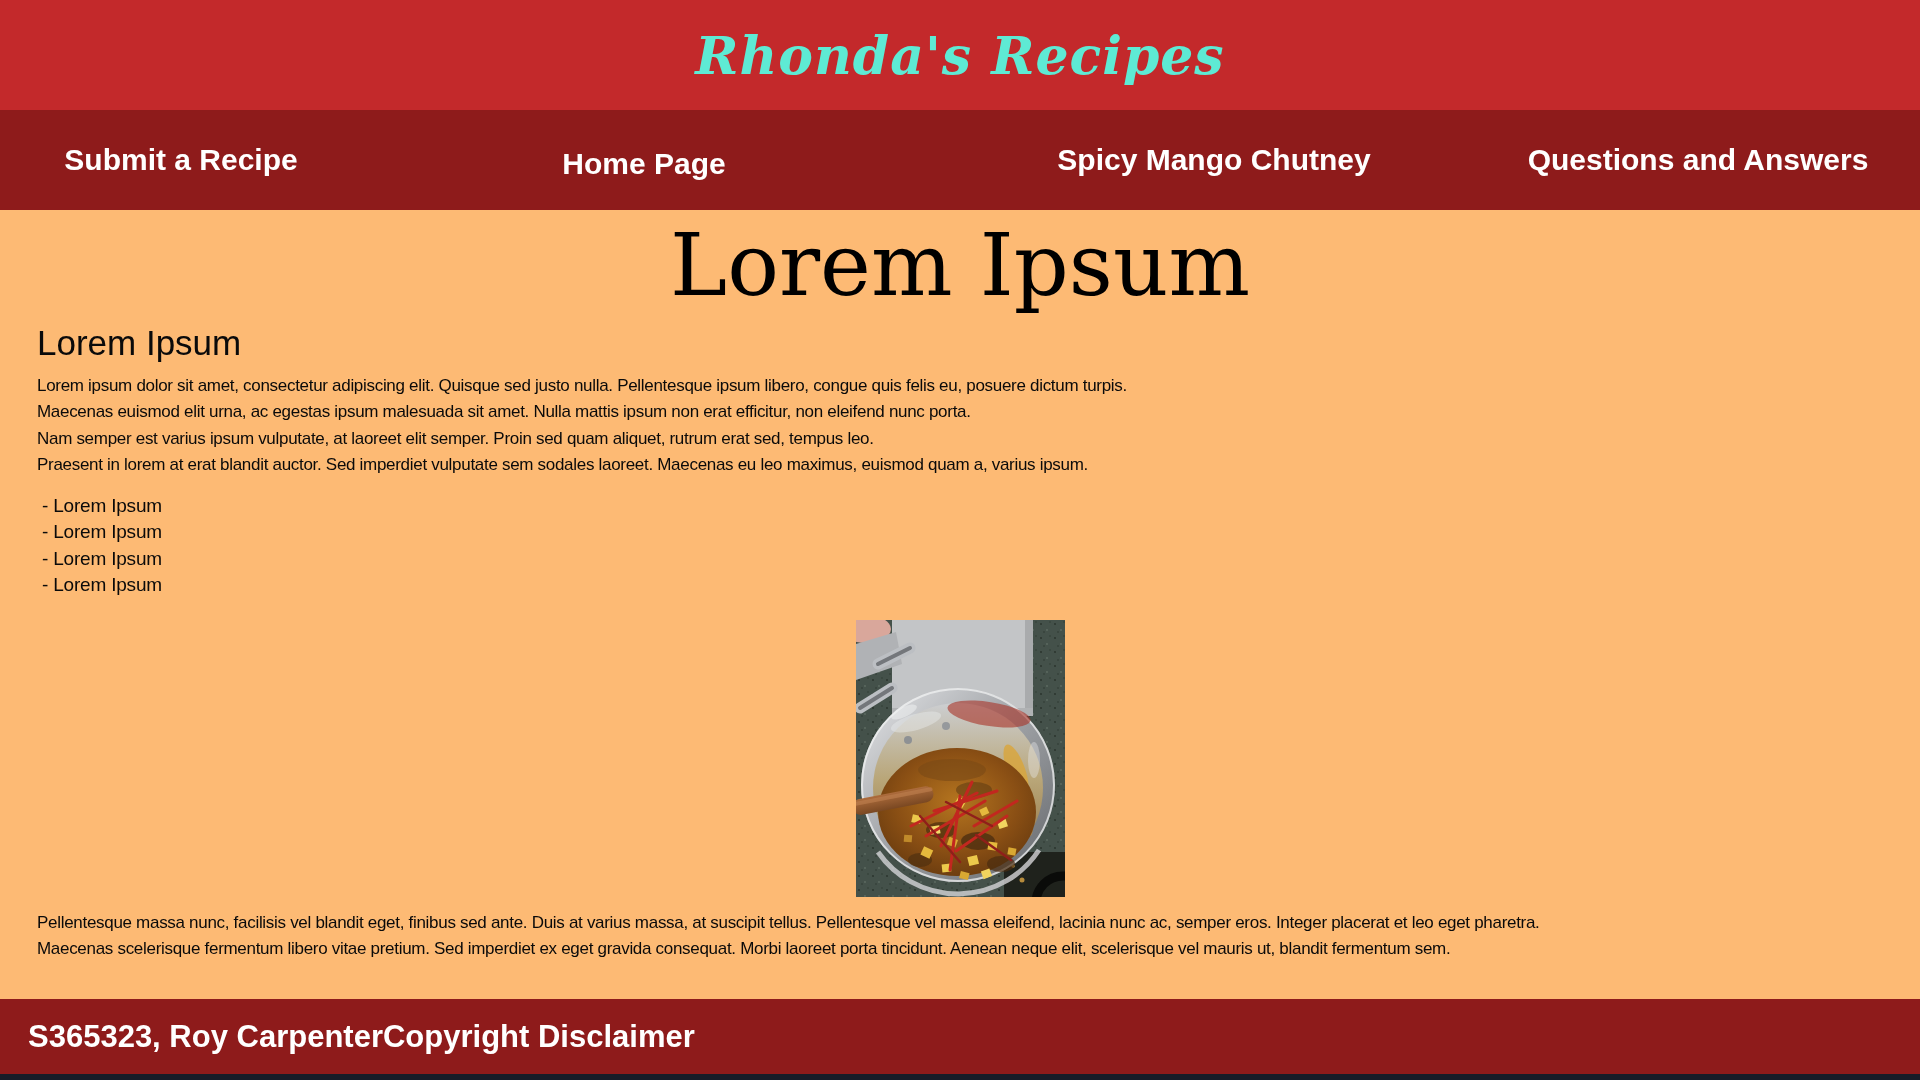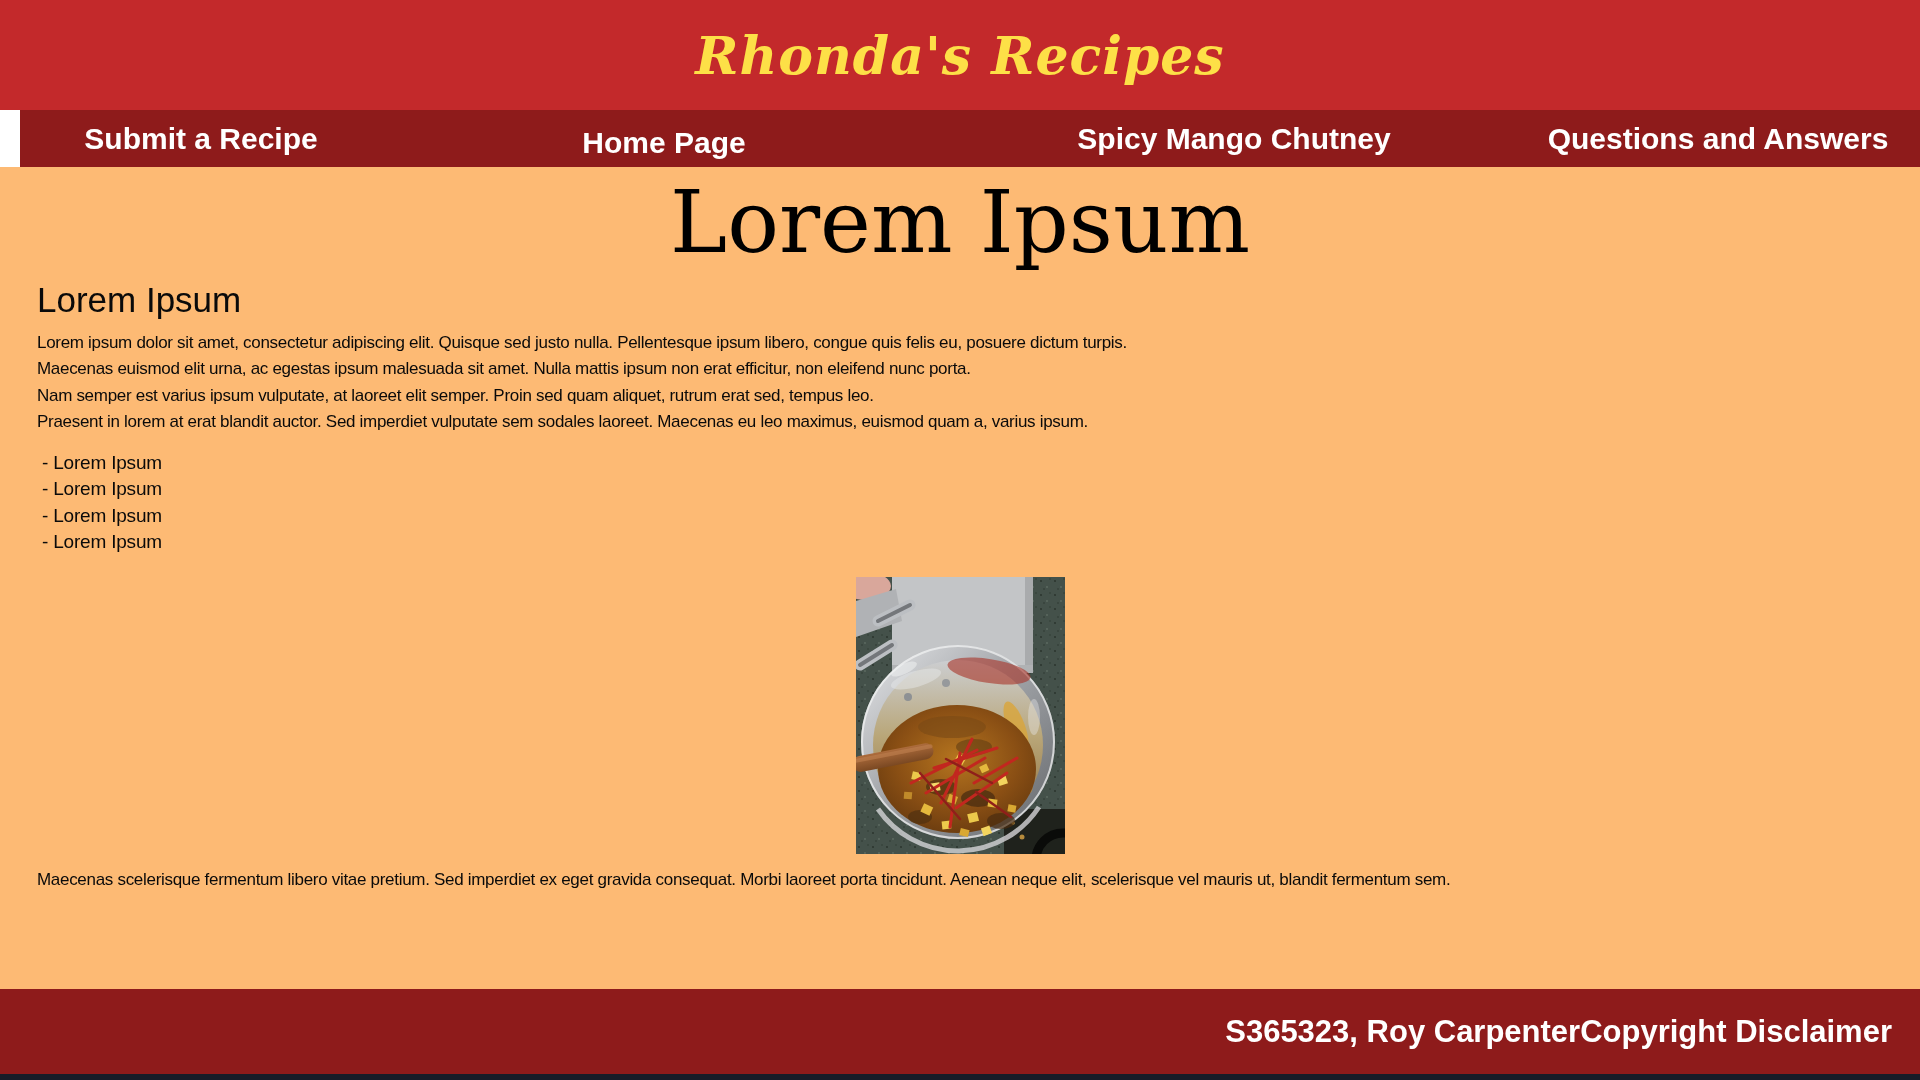--- a/index.html
+++ b/index.html
@@ -10,26 +10,26 @@
   }
   *{margin:0;padding:0;box-sizing:border-box;}
   html,body{width:1920px;height:1080px;overflow:hidden;background:#fff;}
   body{display:flex;flex-direction:column;font-family:"Liberation Sans",sans-serif;}
 
   .site-header{
     height:110px;background:var(--header-red);
     display:flex;align-items:center;justify-content:center;flex:0 0 auto;
   }
   .site-title{
-    color:#fde047;font-family:"DejaVu Serif",serif;font-style:italic;font-weight:bold;
+    color:#5eead4;font-family:"DejaVu Serif",serif;font-style:italic;font-weight:bold;
     font-size:52px;letter-spacing:1px;
   }
 
   .nav-bar{
-    height:57px;background:var(--nav-red);position:relative;flex:0 0 auto;margin-left:20px;
+    height:100px;background:var(--nav-red);position:relative;flex:0 0 auto;
   }
   .nav-item{
     position:absolute;top:50%;transform:translate(-50%,-50%);
     color:#fff;font-size:30px;font-weight:700;white-space:nowrap;cursor:pointer;
   }
   .nav-item.nav-lower{top:calc(50% + 4px);}
 
   .content{flex:1 1 auto;background:#fdba74;position:relative;overflow:hidden;}
   .page-title{
     margin-top:8px;text-align:center;
@@ -47,22 +47,22 @@
   }
   .dash-list{margin:14px 0 0 42px;}
   .dash-item{font-size:19px;line-height:26.5px;color:#0a0a0a;letter-spacing:-0.2px;}
 
   .photo-wrap{width:209px;margin:21px auto 0;}
   .photo-wrap svg{display:block;}
 
   .para2{margin:13px 0 0 37px;}
 
   .site-footer{
-    height:85px;background:var(--footer-red);flex:0 0 auto;
-    display:flex;align-items:center;justify-content:flex-end;
+    height:75px;background:var(--footer-red);flex:0 0 auto;
+    display:flex;align-items:center;justify-content:flex-start;
     padding:0 28px;
   }
   .footer-text{color:#fff;font-size:31px;font-weight:700;white-space:nowrap;}
   .footer-right{cursor:pointer;}
   .bottom-strip{height:6px;background:var(--bottom-strip);flex:0 0 auto;}
 </style>
 </head>
 <body>
 
 <header class="site-header">
@@ -199,20 +199,21 @@
         <rect x="-4" y="172" width="82" height="16" rx="8" fill="url(#wood)"></rect>
         <rect x="-4" y="174" width="82" height="4" rx="2" fill="#c08050" opacity="0.6"></rect>
       </g>
 
       <ellipse cx="48" cy="92" rx="14" ry="5" fill="#f2f3f4" opacity="0.5" transform="rotate(-25 48 92)"></ellipse>
       <ellipse cx="178" cy="140" rx="6" ry="18" fill="#e8e9eb" opacity="0.4"></ellipse>
     </svg>
   </div>
 
   <div class="para para2">
+    <div class="para-line">Pellentesque massa nunc, facilisis vel blandit eget, finibus sed ante. Duis at varius massa, at suscipit tellus.  Pellentesque vel massa eleifend, lacinia nunc ac, semper eros. Integer placerat et leo eget pharetra.</div>
     <div class="para-line">Maecenas scelerisque fermentum libero vitae pretium. Sed imperdiet ex eget gravida consequat.  Morbi laoreet porta tincidunt. Aenean neque elit, scelerisque vel mauris ut, blandit fermentum sem.</div>
   </div>
 </main>
 
 <footer class="site-footer">
   <span class="footer-text">S365323, Roy Carpenter</span>
   <span class="footer-text footer-right">Copyright Disclaimer</span>
 </footer>
 <div class="bottom-strip"></div>
 

